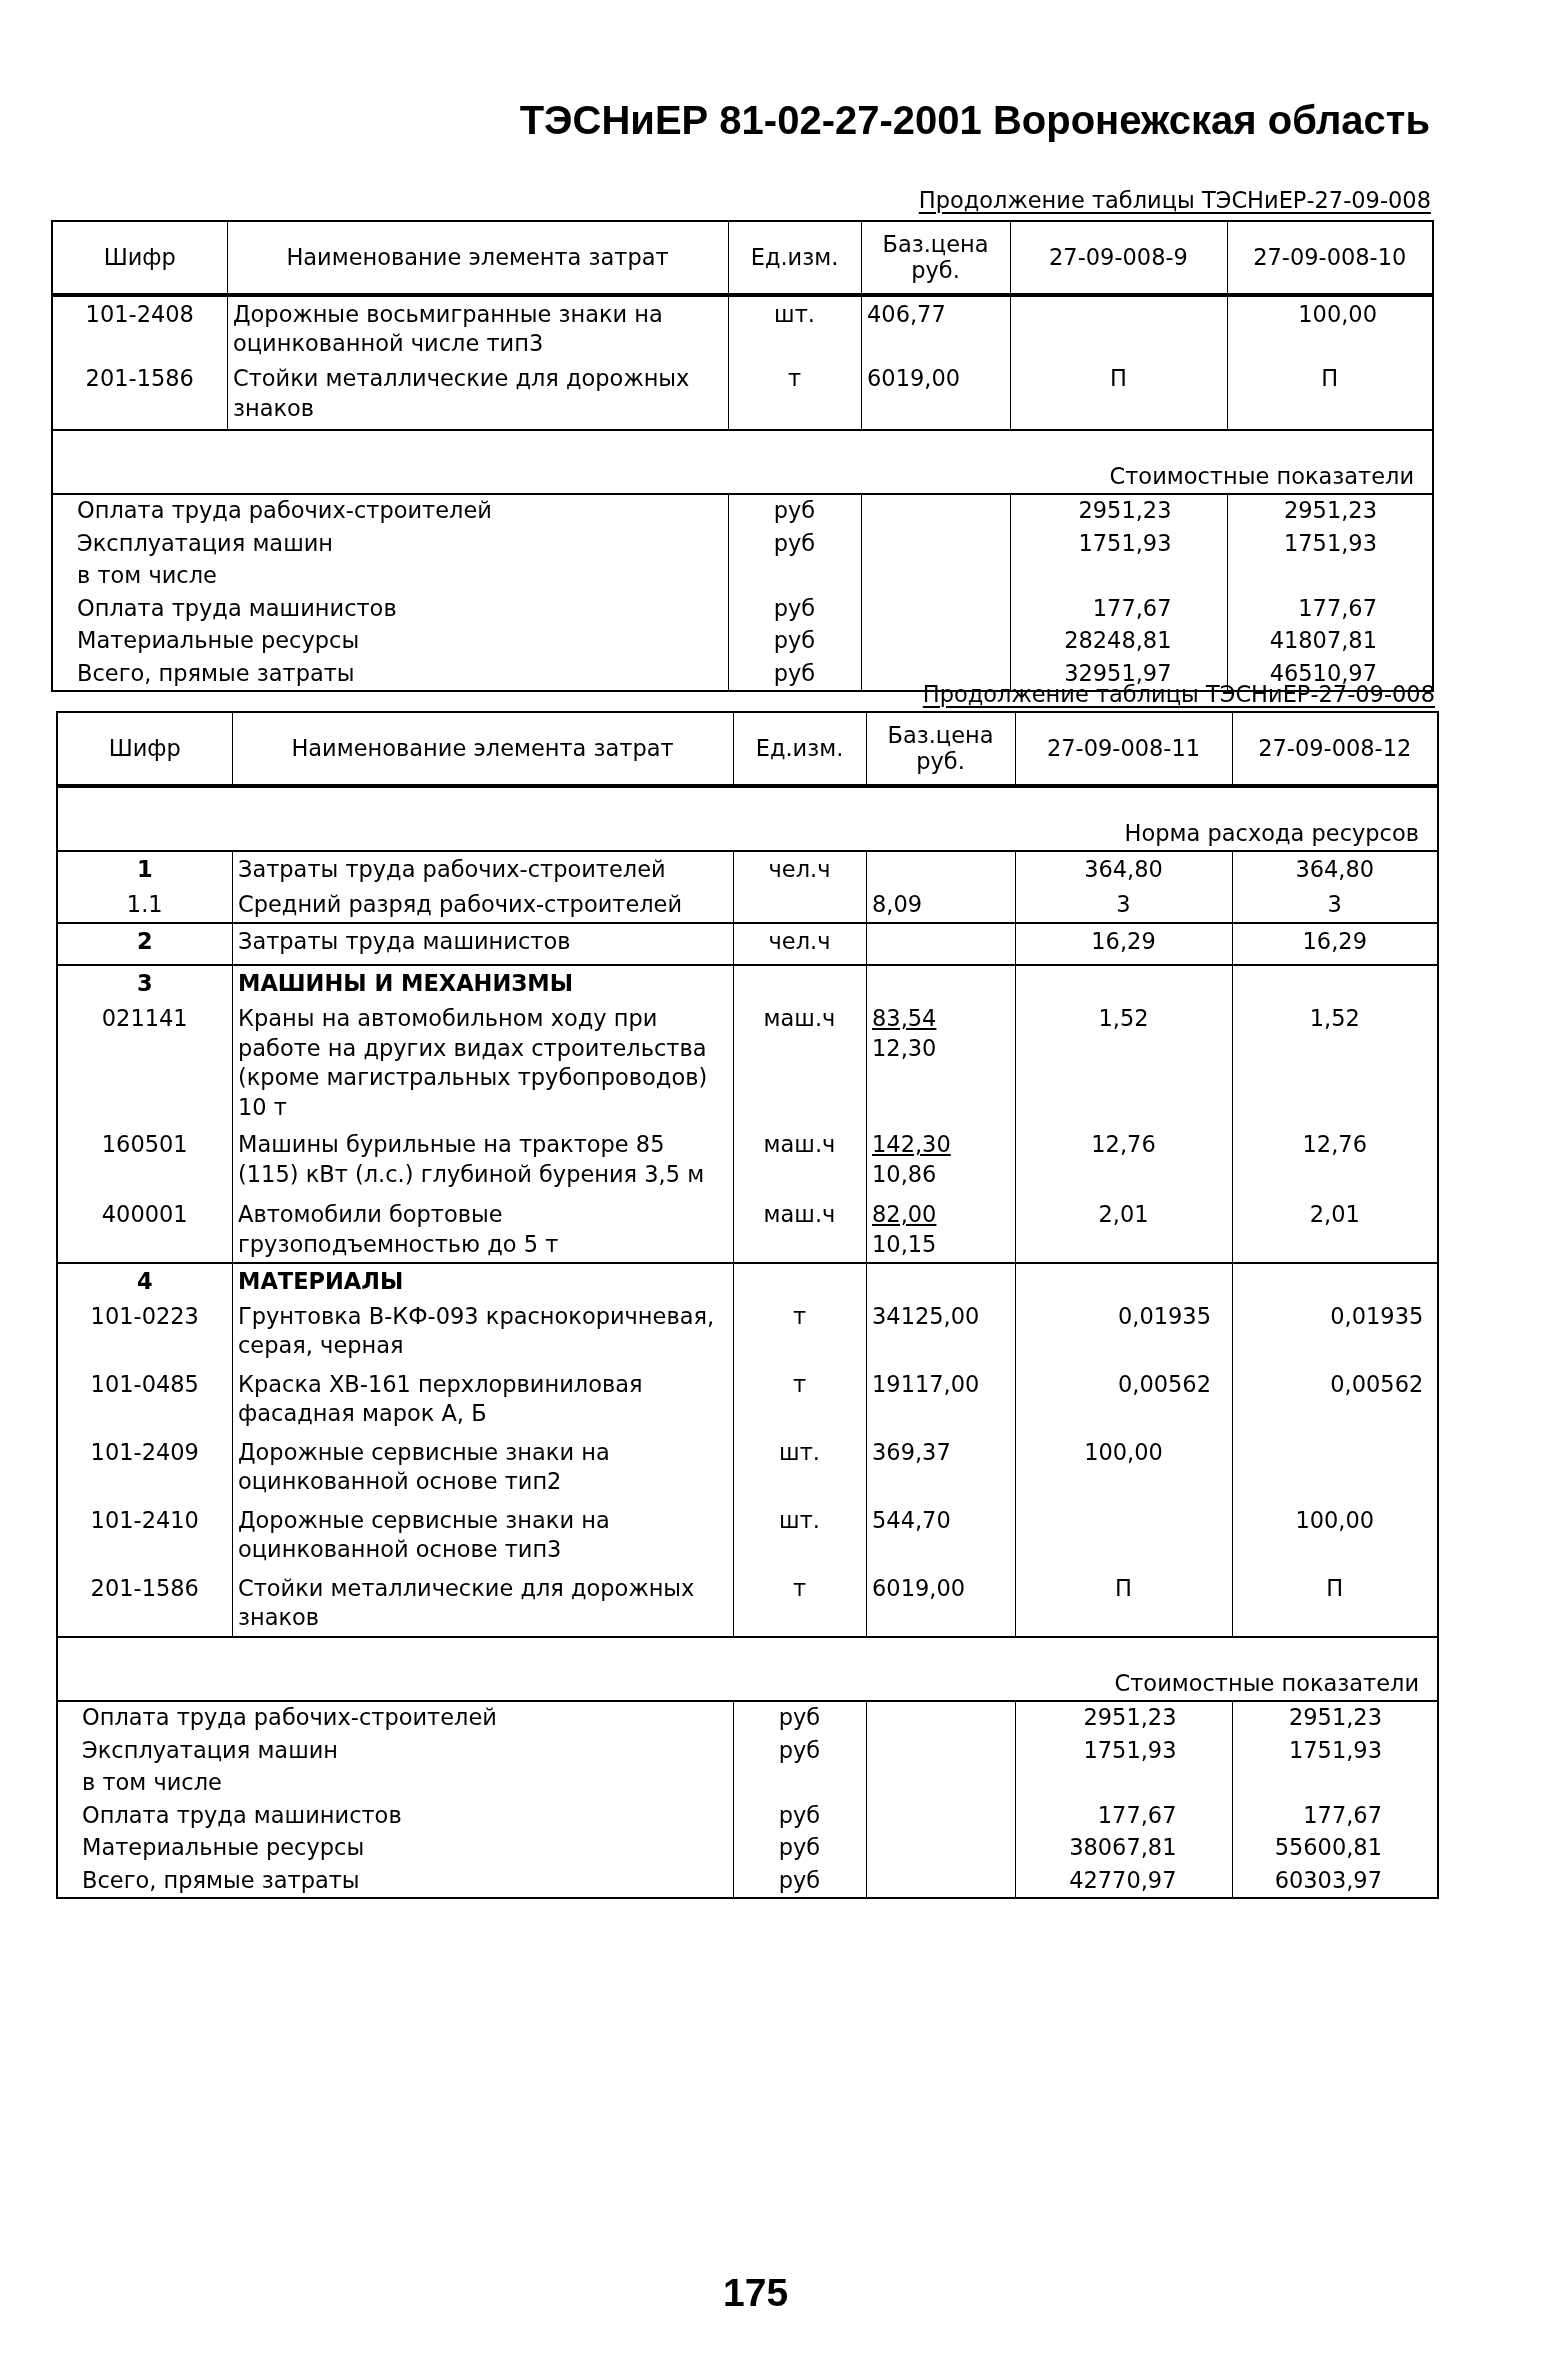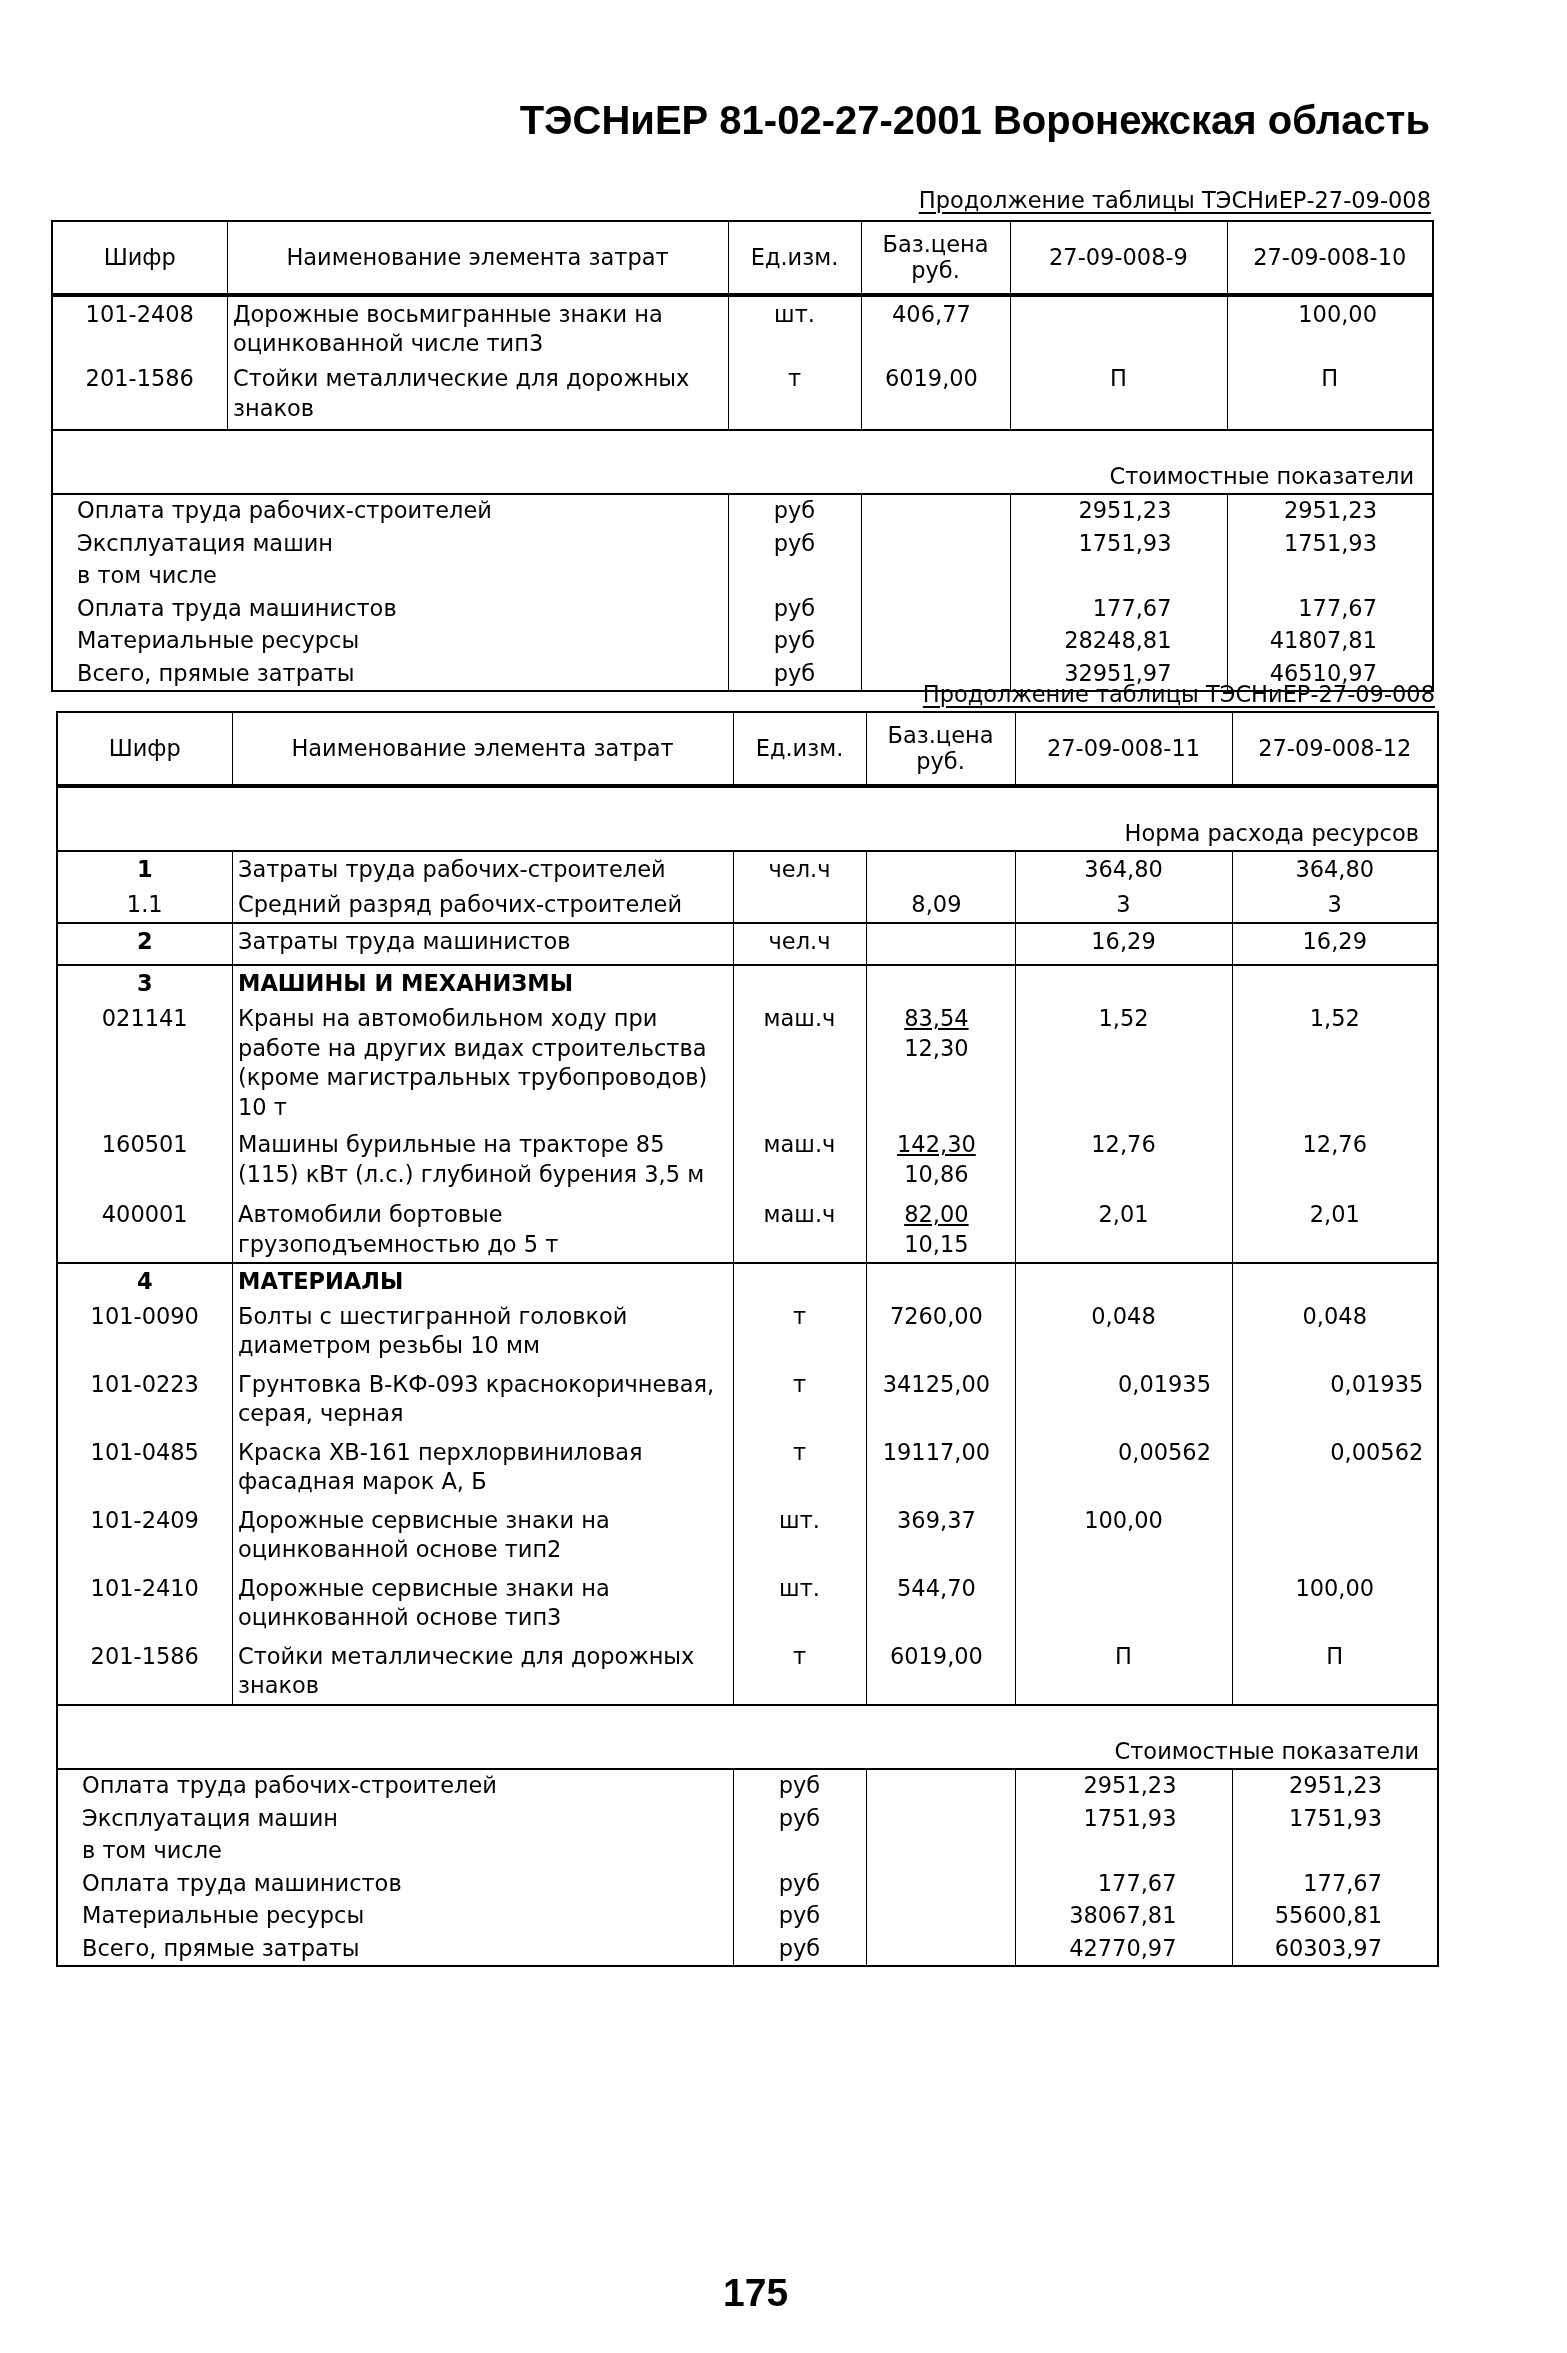--- a/index.html
+++ b/index.html
@@ -6,21 +6,21 @@
   html, body { width: 1567px; height: 2354px; background: #ffffff; }
   body { position: relative; font-family: "DejaVu Sans", sans-serif; color: #000; font-size: 22.5px; line-height: 1.32; }
   .header-title { position: absolute; right: 137px; top: 94px; font-family: "Liberation Sans", sans-serif; font-weight: bold; font-size: 40px; }
   .caption { position: absolute; font-size: 22.5px; text-align: right; text-decoration: underline; text-underline-offset: 4.1px; }
   table { position: absolute; border-collapse: collapse; table-layout: fixed; border: 2.7px solid #000; }
   td, th { vertical-align: top; padding: 2.7px 5.5px; font-weight: normal; }
   th { vertical-align: middle; text-align: center; border: 1.4px solid #000; border-bottom: 4.1px solid #000; height: 74px; line-height: 1.15; }
   .c-code { text-align: center; border-right: 1.4px solid #000; }
   .c-name { text-align: left; border-right: 1.4px solid #000; }
   .c-unit { text-align: center; border-right: 1.4px solid #000; }
-  .c-price { text-align: center; border-right: 1.4px solid #000; padding-right: 13.7px; }
+  .c-price { text-align: left; border-right: 1.4px solid #000; padding-right: 13.7px; }
   .c-v1 { text-align: center; border-right: 1.4px solid #000; }
   .c-v2 { text-align: center; }
   .c-v1.r, .c-v2.r { text-align: right; padding-right: 55px; }
   .bold { font-weight: bold; }
   .section-row td { border-top: 2px solid #000; }
   .section-label td { text-align: right; border-top: 2px solid #000; border-bottom: 2px solid #000; padding: 31px 18px 1.4px 0; }
   .sum td { padding-top: 1.4px; padding-bottom: 1.4px; }
   .u { text-decoration: underline; }
   .page-num { position: absolute; left: 723px; top: 2267px; font-family: "Liberation Sans", sans-serif; font-weight: bold; font-size: 39px; }
   .sum-name { padding-left: 24px; }
@@ -199,28 +199,20 @@
 
     <tr class="section-row">
       <td class="c-code bold">4</td>
       <td class="c-name bold">МАТЕРИАЛЫ</td>
       <td class="c-unit"></td>
       <td class="c-price"></td>
       <td class="c-v1"></td>
       <td class="c-v2"></td>
     </tr>
     <tr style="height:68px">
-      <td class="c-code">101-0090</td>
-      <td class="c-name">Болты с шестигранной головкой диаметром резьбы 10 мм</td>
-      <td class="c-unit">т</td>
-      <td class="c-price">7260,00</td>
-      <td class="c-v1">0,048</td>
-      <td class="c-v2">0,048</td>
-    </tr>
-    <tr style="height:68px">
       <td class="c-code">101-0223</td>
       <td class="c-name">Грунтовка В-КФ-093 краснокоричневая, серая, черная</td>
       <td class="c-unit">т</td>
       <td class="c-price">34125,00</td>
       <td class="c-v1 r" style="padding-right:20.5px">0,01935</td>
       <td class="c-v2 r" style="padding-right:13.7px">0,01935</td>
     </tr>
     <tr style="height:68px">
       <td class="c-code">101-0485</td>
       <td class="c-name">Краска ХВ-161 перхлорвиниловая фасадная марок А, Б</td>

